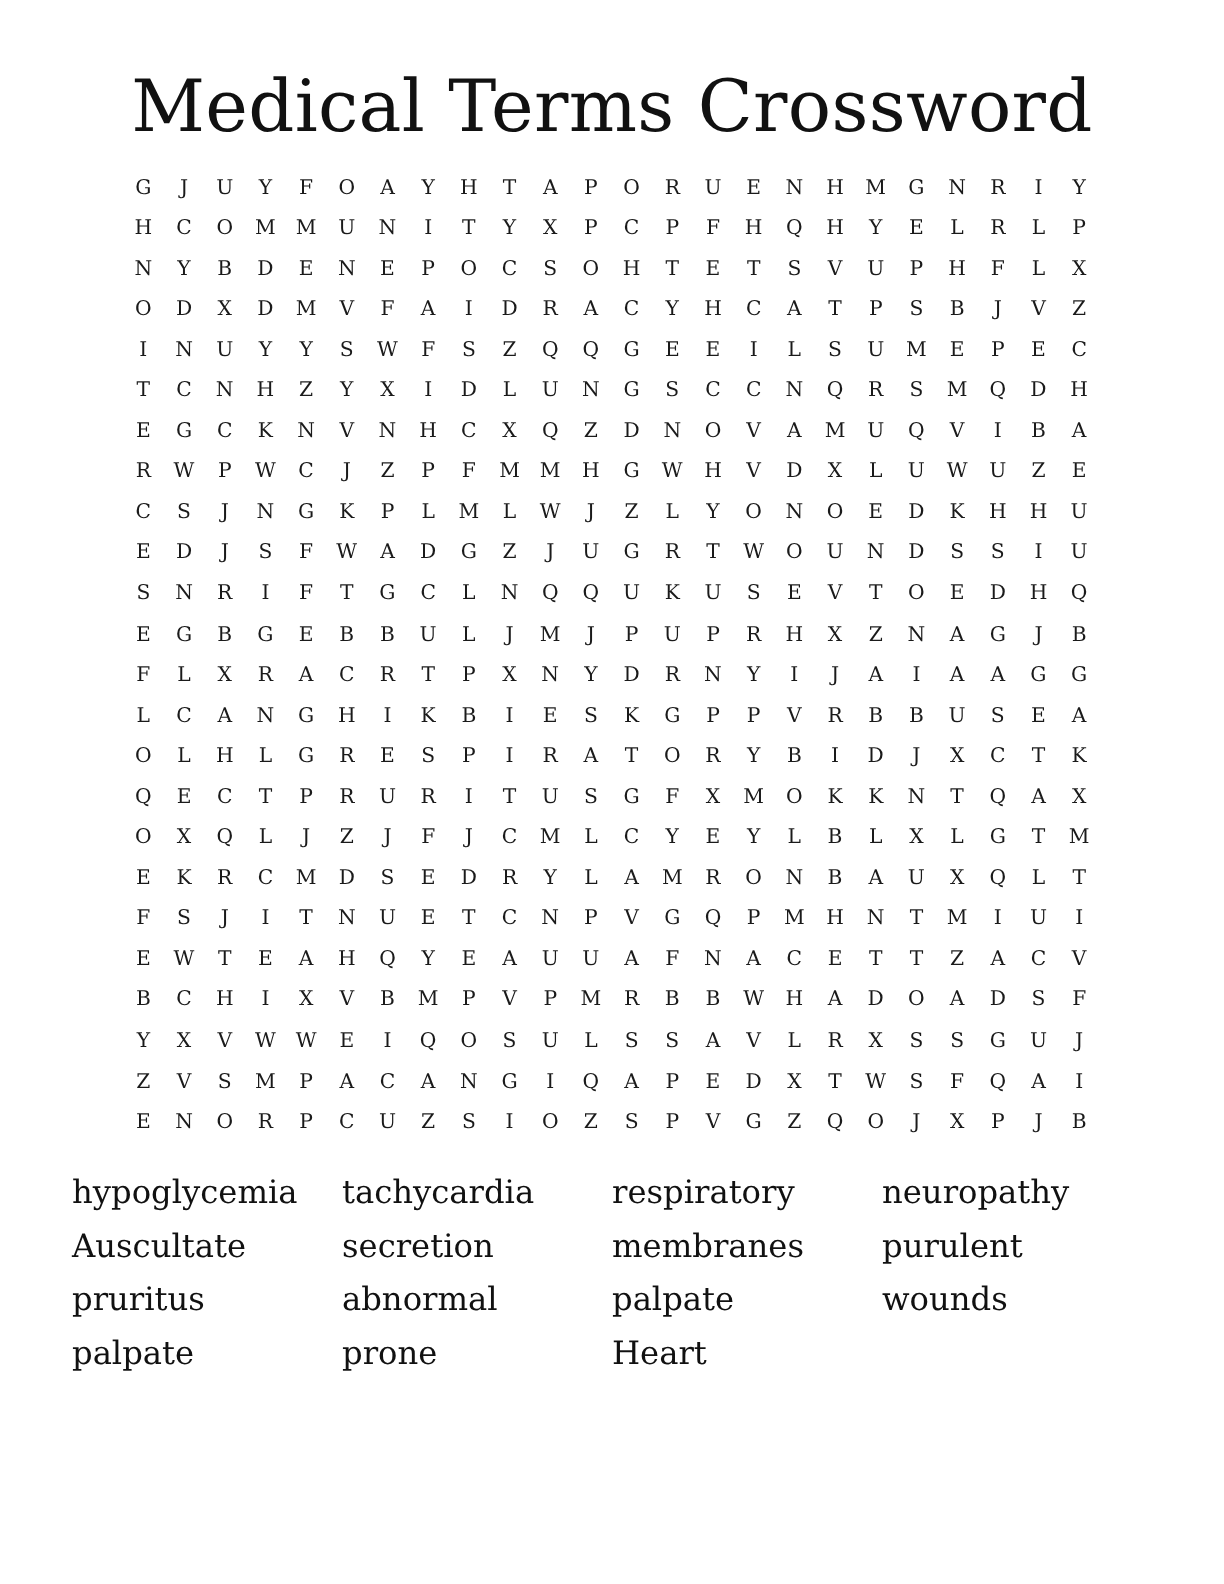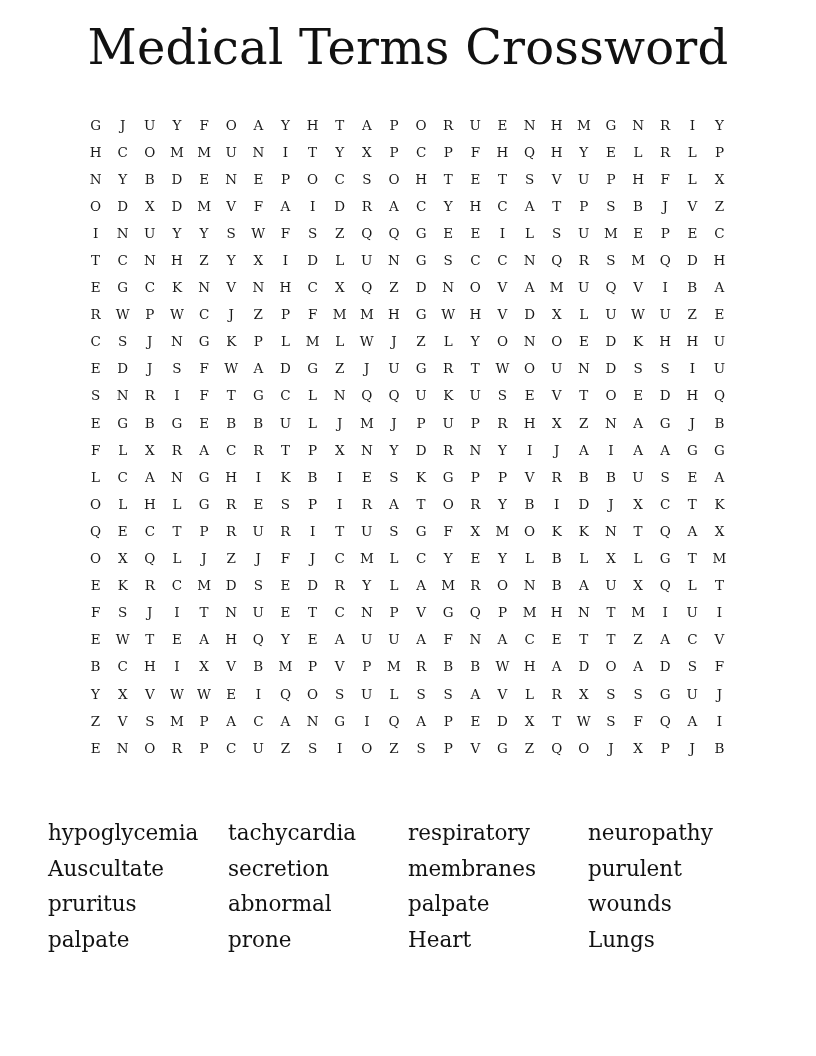--- a/index.html
+++ b/index.html
@@ -10,21 +10,21 @@
     body {
       width: 816px;
       height: 1056px;
       position: relative;
       overflow: hidden;
       color: #111111;
       font-family: "DejaVu Serif", "Liberation Serif", serif;
     }
     .title {
       position: absolute;
-      top: 14px;
+      top: 38px;
       left: 0;
       width: 816px;
       text-align: center;
       font-family: "DejaVu Serif", serif;
       font-size: 48px;
       line-height: 66px;
       letter-spacing: 0.2px;
       color: #111111;
       margin: 0;
       font-weight: normal;
@@ -52,21 +52,20 @@
       display: grid;
       grid-template-columns: 180px 180px 180px 180px;
       grid-auto-rows: 35.6px;
     }
     .word {
       font-family: "DejaVu Serif", serif;
       font-size: 21.5px;
       line-height: 35.6px;
       color: #111111;
       white-space: nowrap;
-      margin-top: 37px;
     }
   </style>
 </head>
 <body>
 
 <h1 class="title">Medical Terms Crossword</h1>
 
 <div class="grid" id="letter-grid">
     <span class="cell">G</span>
     <span class="cell">J</span>
@@ -655,14 +654,13 @@
     <span class="word">secretion</span>
     <span class="word">membranes</span>
     <span class="word">purulent</span>
     <span class="word">pruritus</span>
     <span class="word">abnormal</span>
     <span class="word">palpate</span>
     <span class="word">wounds</span>
     <span class="word">palpate</span>
     <span class="word">prone</span>
     <span class="word">Heart</span>
-    <span class="word">Lungs</span>
   </div>
 
 </body></html>

